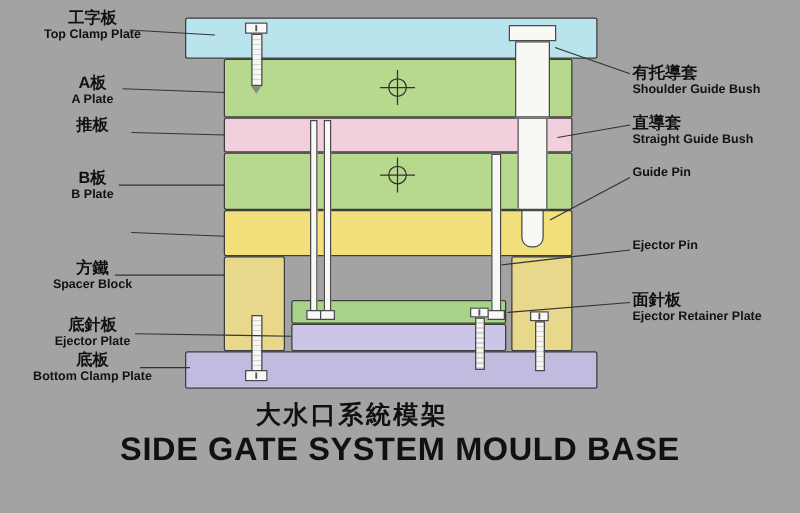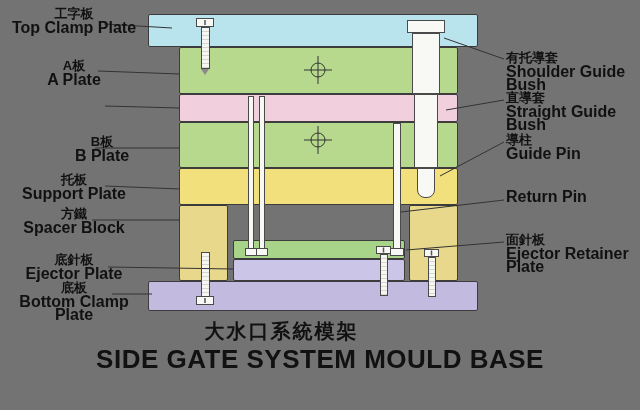--- a/index.html
+++ b/index.html
@@ -1,25 +1,25 @@
 <!DOCTYPE html>
 <html><head>
 <meta charset="utf-8">
 <style>
   html,body{margin:0;padding:0;}
   body{font-family:"Liberation Sans", sans-serif; background:#ffffff;}
-  #stage{position:relative; width:640px; height:410px; background:#737373; overflow:hidden;}
+  #stage{position:relative; width:640px; height:410px; background:#a3a3a3; overflow:hidden;}
   .plate{position:absolute; border:1px solid #3c3c3c; border-radius:2px; box-sizing:border-box;}
   .pin{position:absolute; background:#f8f8f5; border:1px solid #4a4a4a; box-sizing:border-box;}
   .threaded{background:repeating-linear-gradient(180deg,#f6f6f3 0 3px,#d6d6d0 3px 4px);}
   .tip{position:absolute; width:0; height:0; border-left:4px solid transparent;
        border-right:4px solid transparent; border-top:6px solid #8a8a86;}
   .label{position:absolute; font-weight:bold; color:#111;}
   .label .zh{font-size:13px; line-height:15px;}
-  .label .en{font-size:16px; line-height:13px;}
+  .label .en{font-size:10px; line-height:13px;}
   .left-label{left:0; width:148px; text-align:center;}
   .right-label{left:506px; width:134px; text-align:left;}
   #overlay{position:absolute; left:0; top:0; width:640px; height:410px; pointer-events:none;}
   .title-zh{position:absolute; left:0; top:318px; width:563px; text-align:center;
             font-size:20px; font-weight:bold; color:#111; letter-spacing:2px;}
   .title-en{position:absolute; left:0; top:344px; width:640px; text-align:center;
             font-size:26px; font-weight:bold; color:#111; letter-spacing:0.5px;}
 </style>
 </head>
 <body>
@@ -97,28 +97,25 @@
 
   <div class="label left-label" style="top:6px;">
     <div class="zh">工字板</div>
     <div class="en">Top Clamp Plate</div>
   </div>
   <div class="label left-label" style="top:58px;">
     <div class="zh">A板</div>
     <div class="en">A Plate</div>
   </div>
   <div class="label left-label" style="top:92px;">
+    <div class="zh">推板</div>
   </div>
-  <div class="label left-label" style="top:134px;margin-left:28px;">
+  <div class="label left-label" style="top:134px;">
     <div class="zh">B板</div>
     <div class="en">B Plate</div>
-  </div>
-  <div class="label left-label" style="top:172px;">
-    <div class="zh">托板</div>
-    <div class="en">Support Plate</div>
   </div>
   <div class="label left-label" style="top:252px;">
     <div class="zh">底針板</div>
     <div class="en">Ejector Plate</div>
   </div>
   <div class="label left-label" style="top:206px;">
     <div class="zh">方鐵</div>
     <div class="en">Spacer Block</div>
   </div>
   <div class="label left-label" style="top:280px;">
@@ -128,25 +125,24 @@
 
   <div class="label right-label" style="top:50px;">
     <div class="zh">有托導套</div>
     <div class="en">Shoulder Guide Bush</div>
   </div>
   <div class="label right-label" style="top:90px;">
     <div class="zh">直導套</div>
     <div class="en">Straight Guide Bush</div>
   </div>
   <div class="label right-label" style="top:132px;">
-    <div class="zh">導柱</div>
     <div class="en">Guide Pin</div>
   </div>
   <div class="label right-label" style="top:190px;">
-    <div class="en">Return Pin</div>
+    <div class="en">Ejector Pin</div>
   </div>
   <div class="label right-label" style="top:232px;">
     <div class="zh">面針板</div>
     <div class="en">Ejector Retainer Plate</div>
   </div>
 
   <div class="title-zh">大水口系統模架</div>
   <div class="title-en">SIDE GATE SYSTEM MOULD BASE</div>
 
 </div>

